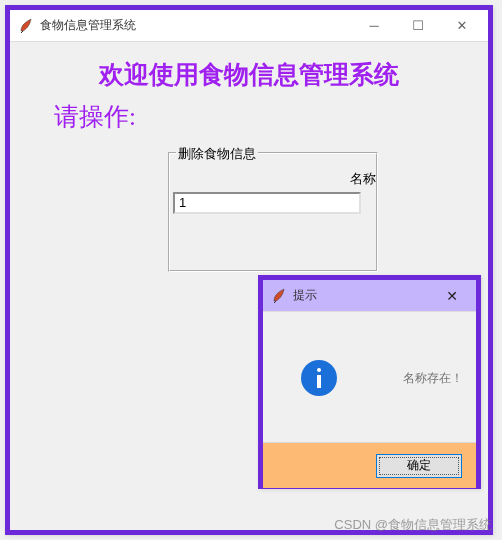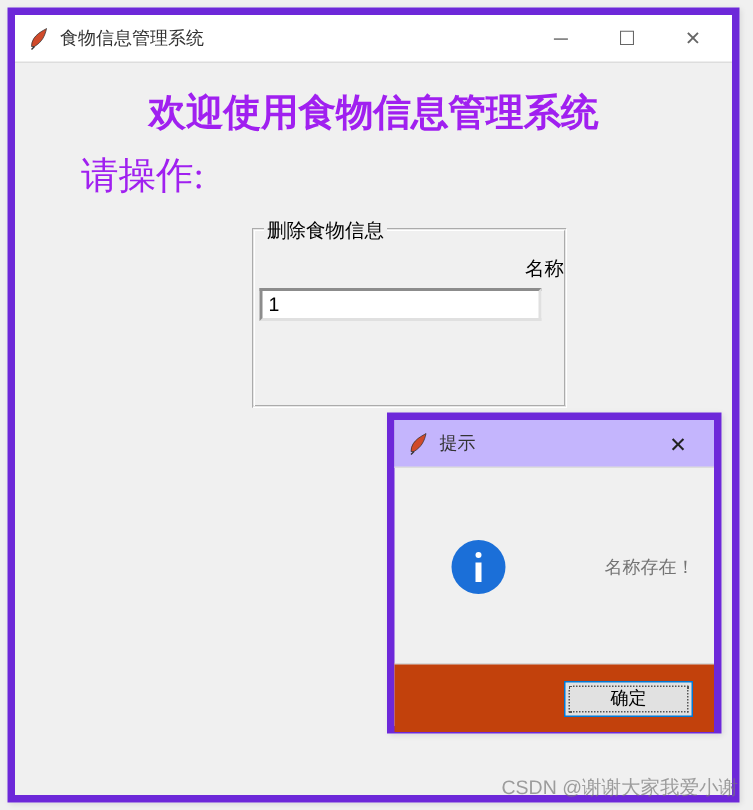--- a/index.html
+++ b/index.html
@@ -27,21 +27,21 @@
     .btn { width: 46px; height: 26px; background: #f0f0f0; border: 2px outset #fff; font-size: 13px; display: flex; align-items: center; justify-content: center; cursor: pointer; }
     
     .dialog { left: 258px; top: 275px; width: 223px; height: 214px; background: #f0f0f0; }
     .dialog .titlebar { background: #c4b5fd; }
     .dialog .close-x { width: 40px; text-align: center; font-size: 14px; color: #222; cursor: pointer; }
     .dlg-body { position: relative; height: 130px; }
     .info-icon { position: absolute; left: 38px; top: 48px; width: 36px; height: 36px; border-radius: 50%; background: #1b6fd8; display: flex; align-items: center; justify-content: center; }
     .info-icon .i-dot { position: absolute; top: 8px; width: 4px; height: 4px; background: #fff; border-radius: 50%; }
     .info-icon .i-bar { position: absolute; top: 15px; width: 4px; height: 13px; background: #fff; }
     .dlg-msg { position: absolute; left: 92px; top: 58px; font-size: 12px; color: #737373; margin-left: 48px; }
-    .dlg-footer { height: 46px; background: #c2410c; border-top: 1px solid #d8d8d8; display: flex; justify-content: flex-end; align-items: center; padding-right: 14px; }
+    .dlg-footer { height: 46px; background: #fdba74; border-top: 1px solid #d8d8d8; display: flex; justify-content: flex-end; align-items: center; padding-right: 14px; }
     .dlg-btn { width: 86px; height: 24px; background: #e1e1e1; border: 1px solid #0078d7; outline: 1px dotted #555; outline-offset: -4px; font-size: 12px; display: flex; align-items: center; justify-content: center; cursor: pointer; }
     
     .watermark { position: absolute; right: 10px; bottom: 6px; font-size: 13px; color: rgba(120,120,120,0.7); }
     
     .feather-svg { width: 16px; height: 16px; }
   </style>
 </head>
 <body>
 
 <div class="window main-window">
@@ -89,13 +89,13 @@
       <div class="i-dot"></div>
         <div class="i-bar"></div>
     </div>
     <div class="dlg-msg">名称存在！</div>
   </div>
   <div class="dlg-footer">
     <div class="dlg-btn">确定</div>
   </div>
 </div>
 
-<div class="watermark">CSDN @谢谢大家我爱小谢</div>
+<div class="watermark">CSDN @食物信息管理系统</div>
 
 </body></html>

